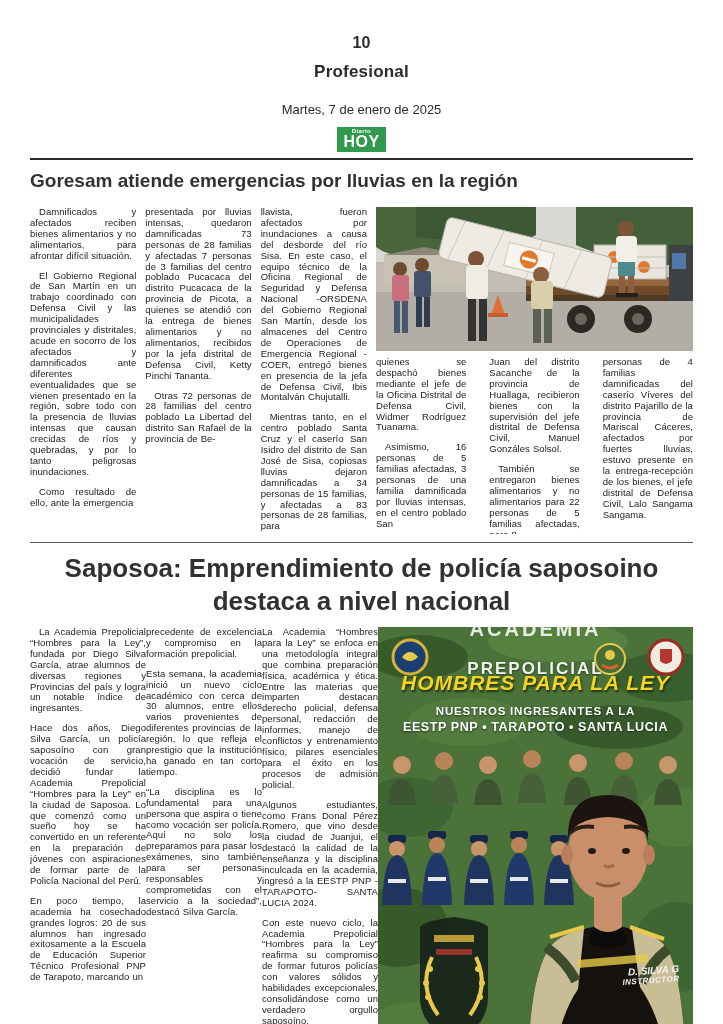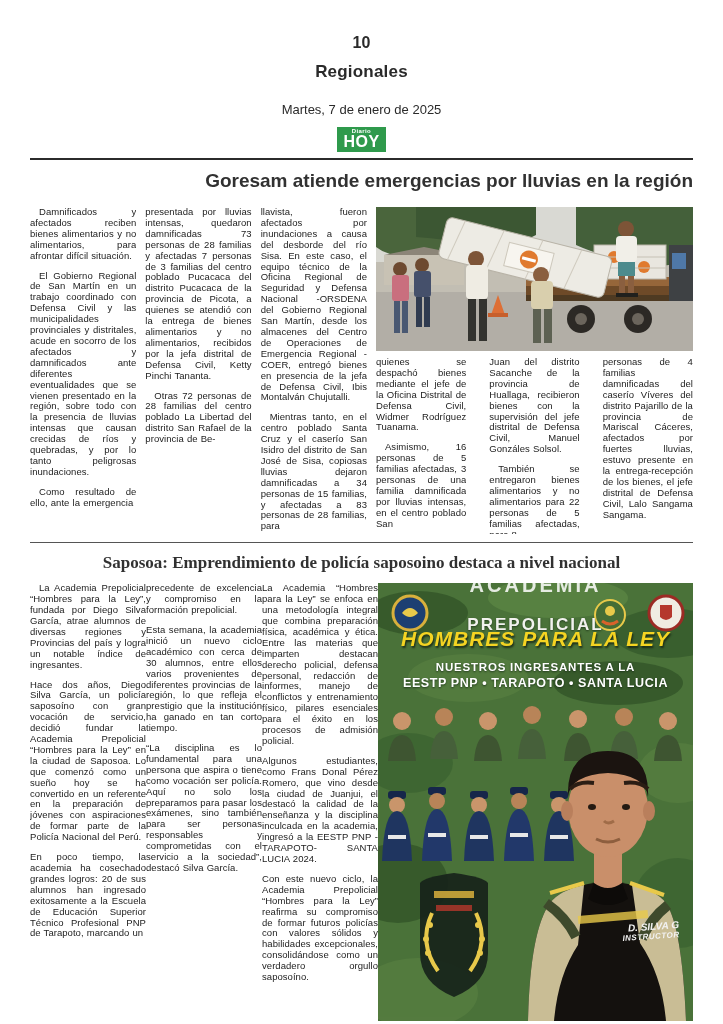--- a/index.html
+++ b/index.html
@@ -13,22 +13,22 @@
   .pagenum{font-size:16px;font-weight:bold;color:#2a2a2a;}
   .section{font-size:17px;font-weight:bold;color:#2a2a2a;letter-spacing:.2px;}
   .spacer{flex:1;}
   .date{font-size:13px;color:#2a2a2a;}
   .logo{background:#2f9a4c;color:#fff;text-align:center;padding:1px 6px 2px;line-height:1;}
   .logo .logo-top{font-size:6px;font-weight:bold;display:block;letter-spacing:.4px;}
   .logo .logo-main{font-size:16px;font-weight:bold;display:block;letter-spacing:.5px;}
   .rule{border:none;border-top:2px solid #2b2b2b;margin:6px 0 0;}
   .rule-thin{border:none;border-top:1px solid #555;margin:8px 0 0;}
   
-  .headline1{font-size:19px;font-weight:bold;text-align:right;color:#313131;margin:10px 0 8px;}
-  .headline2{font-size:17px;font-weight:bold;text-align:center;color:#313131;margin:9px 26px 10px;line-height:1.25;font-family:Liberation Serif, serif;}
+  .headline1{font-size:19px;font-weight:bold;text-align:left;color:#313131;margin:10px 0 8px;}
+  .headline2{font-size:26px;font-weight:bold;text-align:center;color:#313131;margin:9px 26px 10px;line-height:1.25;}
   
   .a1-grid{display:flex;gap:9px;height:327px;overflow:hidden;margin-top:15px;}
   .a2-grid{display:flex;height:438px;overflow:hidden;}
   .col{flex:1;overflow:hidden;}
   .col p{
     margin:0 0 9px;font-size:9.5px;line-height:10.9px;text-align:justify;
     color:#222;letter-spacing:.05px;word-spacing:.4px;
   }
   .col p.ind{text-indent:9px;}
   .a1-right{width:317px;flex:none;display:flex;flex-direction:column;}
@@ -54,21 +54,21 @@
   }
   .footer-banner span{color:#fff;font-size:21px;font-weight:bold;letter-spacing:.2px;}
 </style>
 </head>
 <body>
 
 <div class="page">
 
   <div class="masthead">
     <span class="pagenum">10</span>
-    <span class="section">Regionales</span>
+    <span class="section">Profesional</span>
     <span class="spacer"></span>
     <span class="date">Martes, 7 de enero de 2025</span>
     <span class="logo">
       <span class="logo-top">Diario</span>
       <span class="logo-main">HOY</span>
     </span>
   </div>
   <hr class="rule">
 
   <h1 class="headline1">Goresam atiende emergencias por lluvias en la región</h1>

